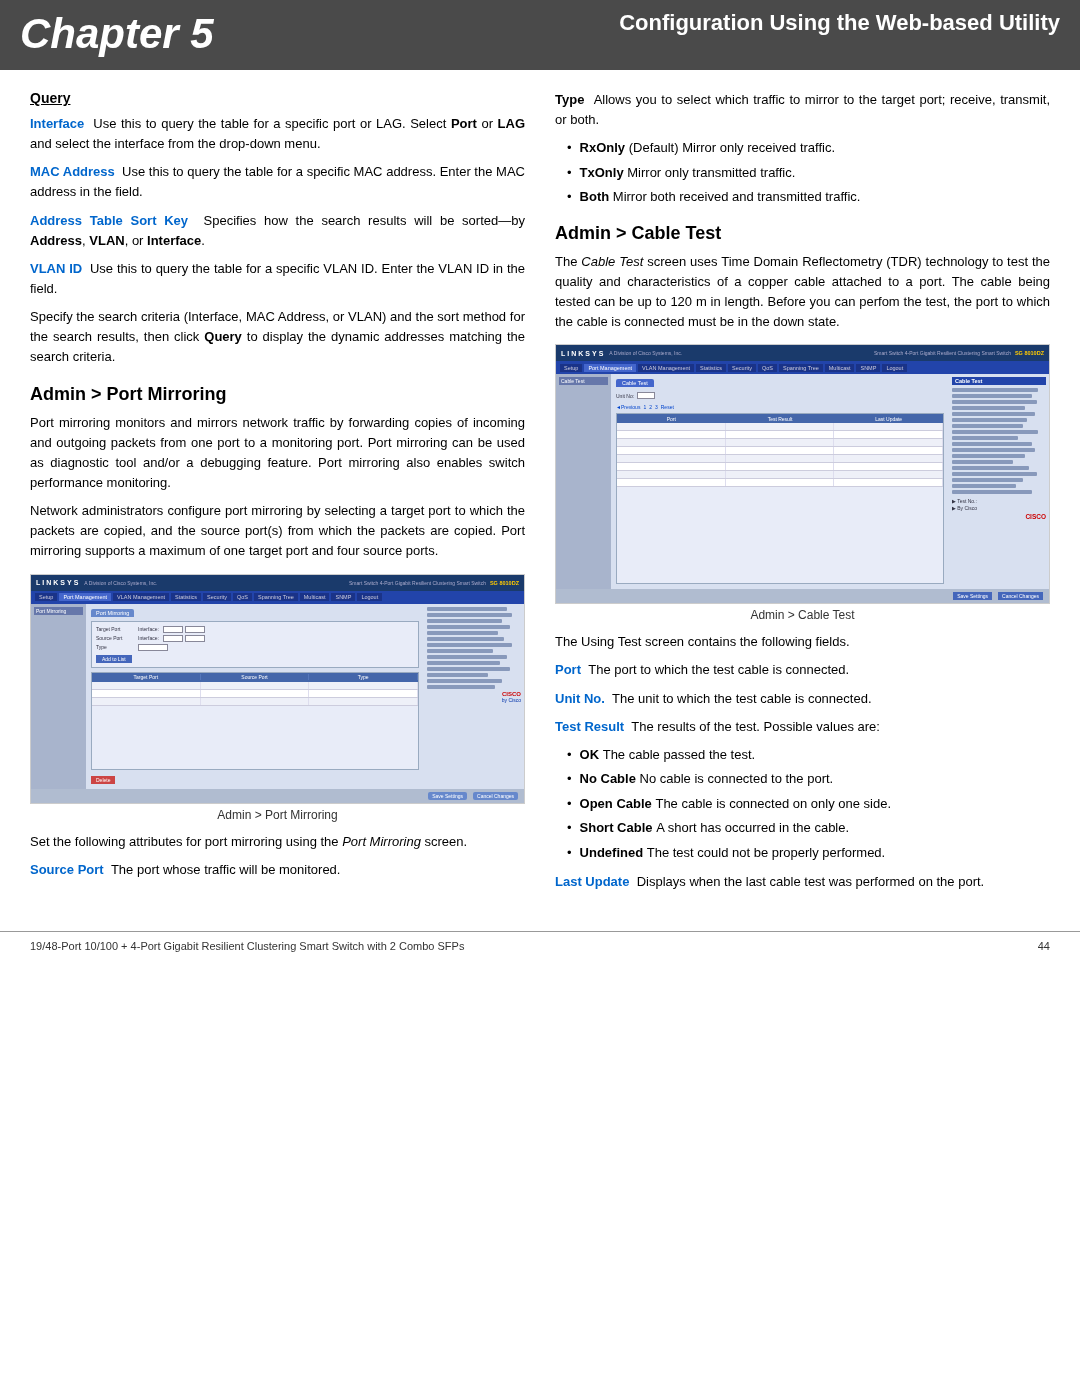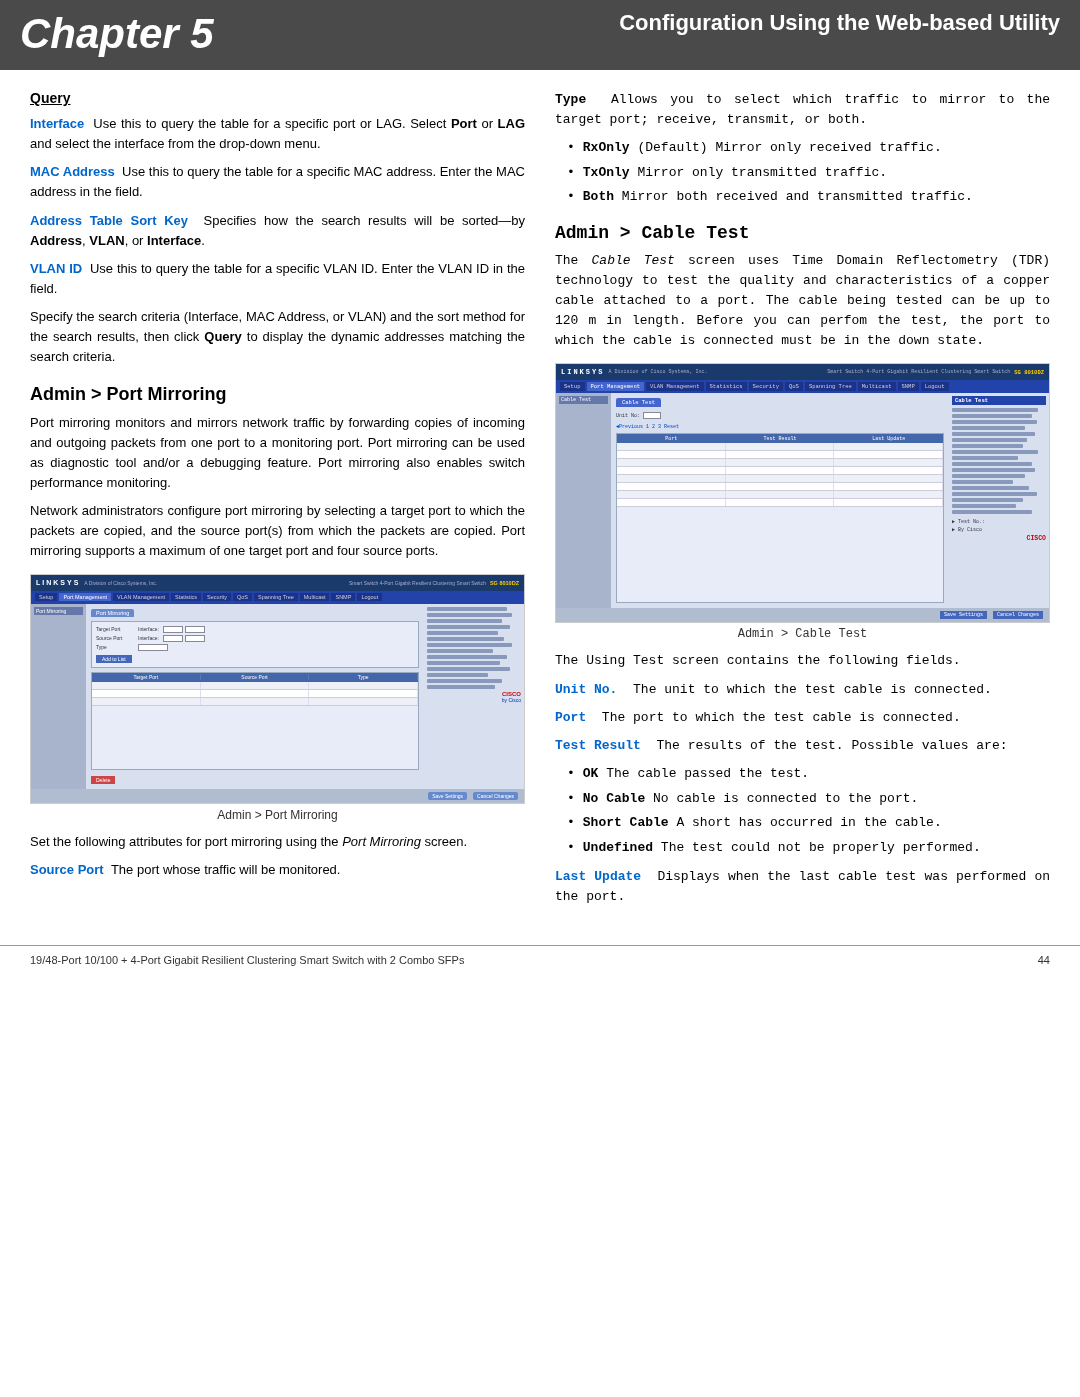--- a/index.html
+++ b/index.html
@@ -42,21 +42,20 @@
     }
 
     .left-column {
       flex: 1;
       min-width: 0;
     }
 
     .right-column {
       flex: 1;
       min-width: 0;
-      font-family: Liberation Mono, monospace;
     }
 
     
     .section-heading {
       font-weight: bold;
       font-size: 14px;
       margin-bottom: 8px;
       text-decoration: underline;
     }
 
@@ -736,42 +735,45 @@
             <div class="ct-btn">Save Settings</div>
             <div class="ct-btn">Cancel Changes</div>
           </div>
         </div>
       </div>
       <div class="screenshot-caption">Admin &gt; Cable Test</div>
 
       <p>The Using Test screen contains the following fields.</p>
 
       <p>
+        <span class="term">Port</span>
+        &nbsp;<span>The port to which the test cable is connected.</span>
+      </p>
+
+      <p>
         <span class="term">Unit No.</span>
         &nbsp;<span>The unit to which the test cable is connected.</span>
-      </p>
-
-      <p>
-        <span class="term">Port</span>
-        &nbsp;<span>The port to which the test cable is connected.</span>
       </p>
 
       <p>
         <span class="term">Test Result</span>
         &nbsp;<span>The results of the test. Possible values are:</span>
       </p>
 
       <ul class="bullet-list">
         <li>
           <span><span class="bold-term">OK</span>&nbsp;<span>The cable passed the test.</span></span>
         </li>
         <li>
           <span><span class="bold-term">No Cable</span>&nbsp;<span>No cable is connected to the port.</span></span>
         </li>
         <li>
+          <span><span class="bold-term">Open Cable</span>&nbsp;<span>The cable is connected on only one side.</span></span>
+        </li>
+        <li>
           <span><span class="bold-term">Short Cable</span>&nbsp;<span>A short has occurred in the cable.</span></span>
         </li>
         <li>
           <span><span class="bold-term">Undefined</span>&nbsp;<span>The test could not be properly performed.</span></span>
         </li>
       </ul>
 
       <p>
         <span class="term">Last Update</span>
         &nbsp;<span>Displays when the last cable test was performed on the port.</span>

